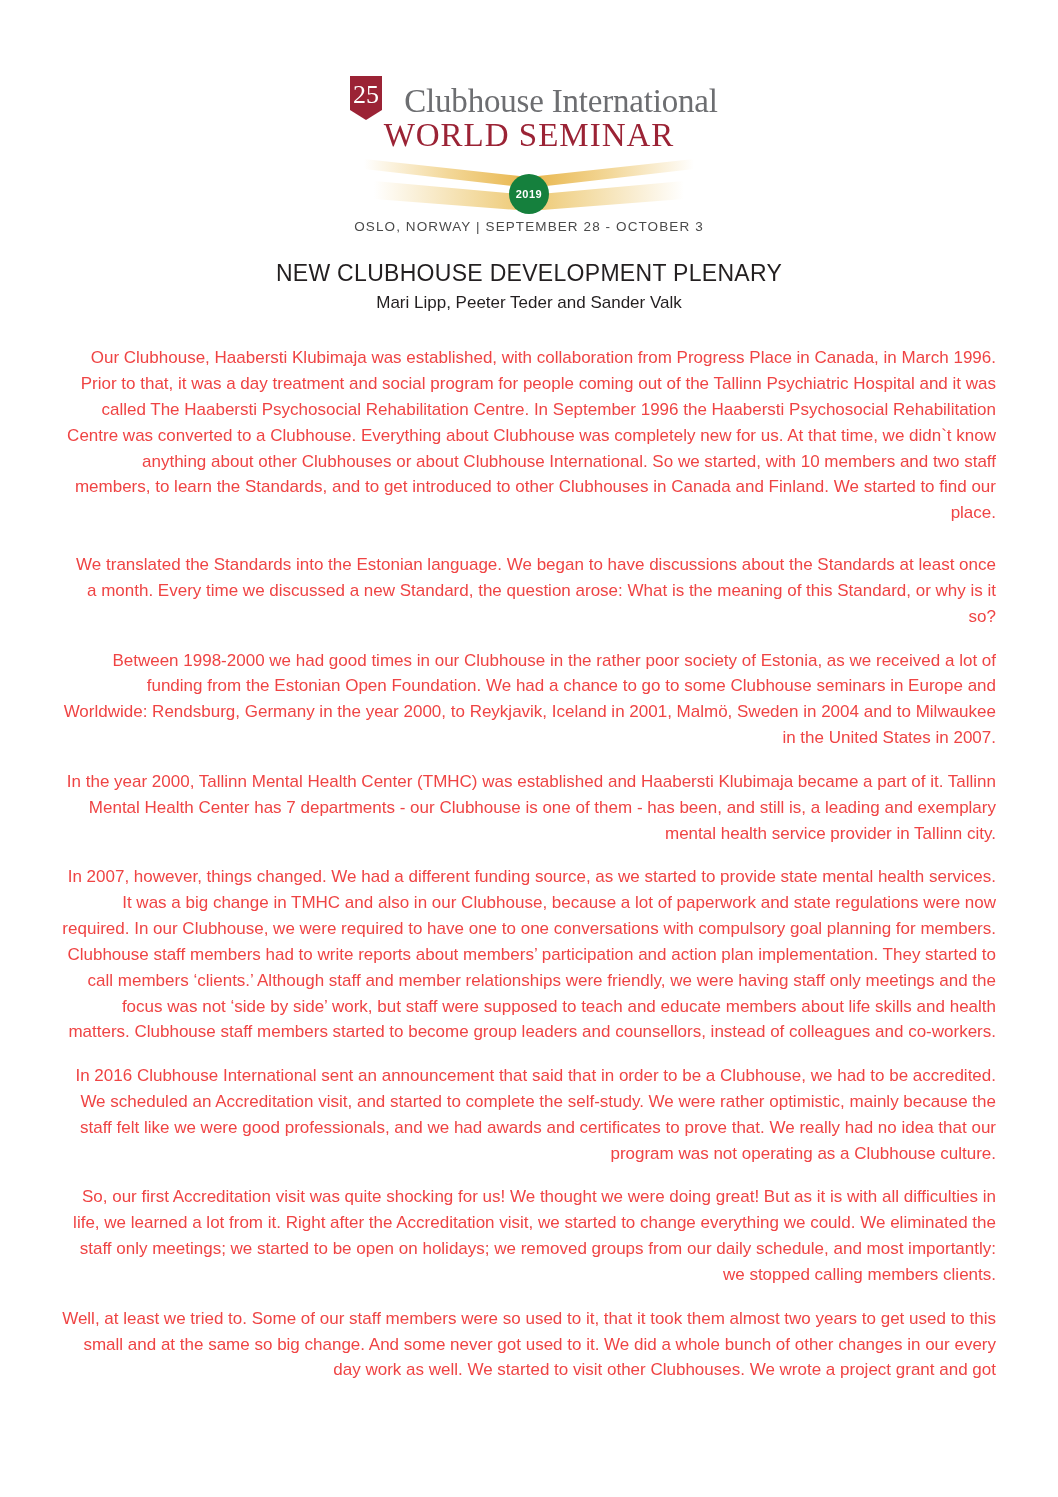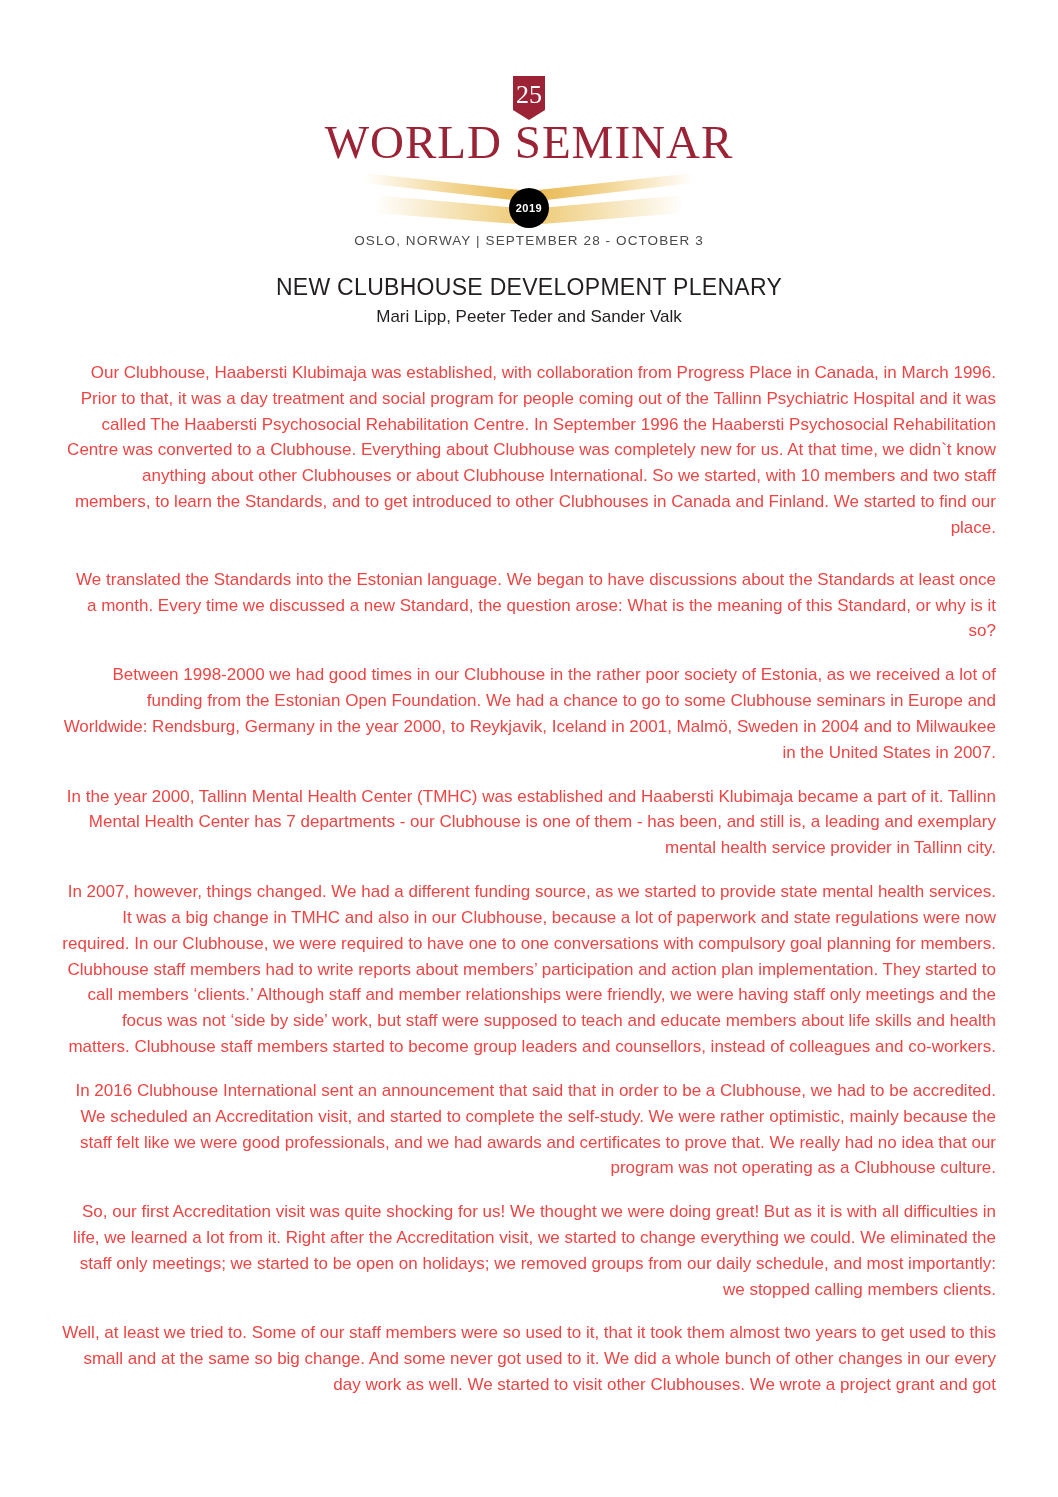--- a/index.html
+++ b/index.html
@@ -43,21 +43,21 @@
   .mark-25 svg { display: block; }
   .logo-title {
     font-family: "Liberation Serif", serif;
     font-size: 33px;
     letter-spacing: -0.2px;
     color: #6d6e71;
     font-weight: 400;
   }
   .logo-world {
     font-family: "Liberation Serif", serif;
-    font-size: 47px;
+    font-size: 33px;
     letter-spacing: 1px;
     color: #9b2335;
     font-weight: 400;
     margin-top: -2px;
     line-height: 1.05;
   }
   .ribbon-wrap {
     position: relative;
     width: 330px;
     height: 58px;
@@ -65,21 +65,21 @@
   }
   .ribbon-wrap svg { display: block; }
   .year-badge {
     position: absolute;
     left: 50%;
     top: 19px;
     transform: translateX(-50%);
     width: 40px;
     height: 40px;
     border-radius: 50%;
-    background: #000000;
+    background: #15803d;
     color: #ffffff;
     font-size: 11px;
     font-weight: bold;
     letter-spacing: 0.5px;
     display: flex;
     align-items: center;
     justify-content: center;
   }
   .logo-place {
     font-size: 13.5px;
@@ -130,20 +130,21 @@
 <div class="page">
 
   <div class="logo-block">
     <div class="logo-top">
       <span class="mark-25">
         <svg width="52" height="50" viewBox="0 0 52 50">
           <path d="M10 6 L42 6 L42 40 L26 50 L10 40 Z" fill="#9b2335"></path>
           <text x="26" y="33" font-family="Liberation Serif, serif" font-size="26" fill="#ffffff" text-anchor="middle">25</text>
         </svg>
       </span>
+      <span class="logo-title">Clubhouse International</span>
     </div>
     <div class="logo-world">WORLD SEMINAR</div>
 
     <div class="ribbon-wrap">
       <svg width="330" height="58" viewBox="0 0 330 58">
         <defs>
           <linearGradient id="gold" x1="0" y1="0" x2="1" y2="0">
             <stop offset="0%" stop-color="#ffffff"></stop>
             <stop offset="25%" stop-color="#f3d89a"></stop>
             <stop offset="50%" stop-color="#e8b54a"></stop>

